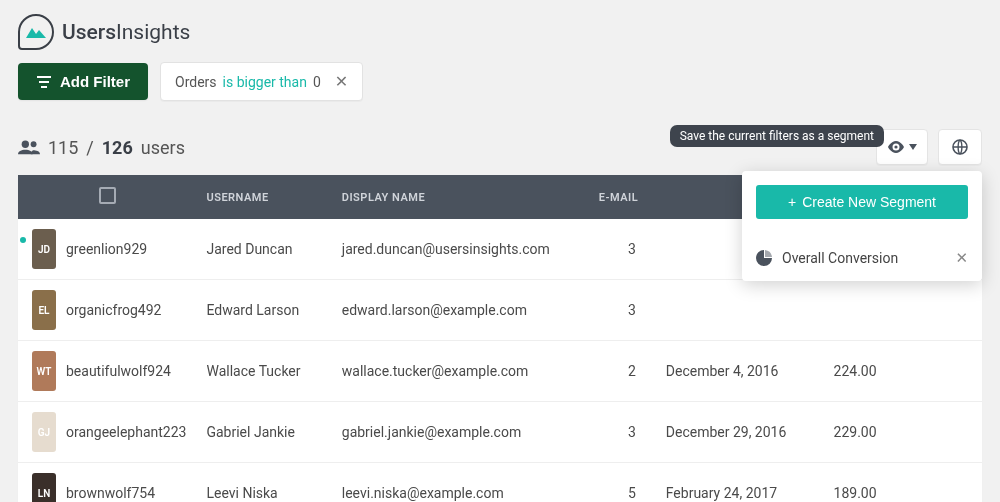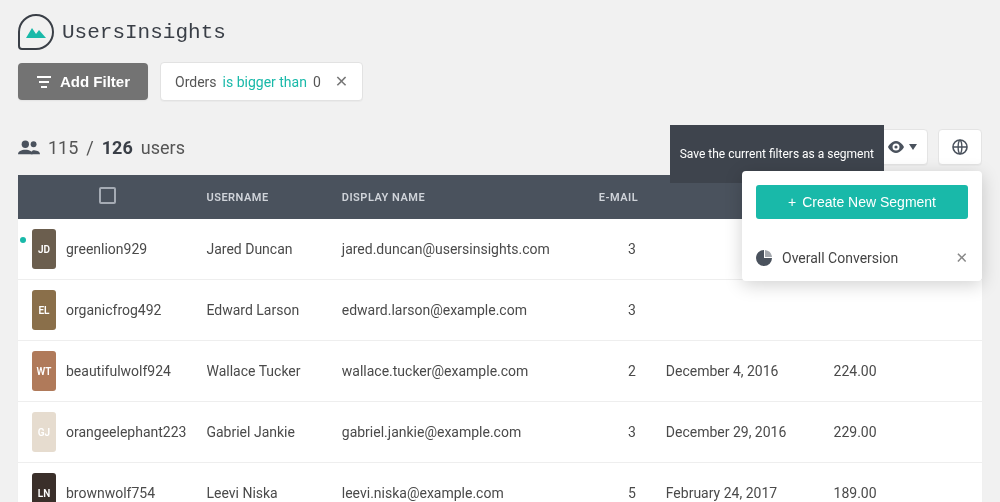--- a/index.html
+++ b/index.html
@@ -5,35 +5,35 @@
   * { box-sizing: border-box; margin: 0; padding: 0; }
   body {
     font-family: -apple-system, BlinkMacSystemFont, "Segoe UI", Roboto, Arial, sans-serif;
     background: #f1f1f1;
     width: 1000px;
     height: 502px;
     overflow: hidden;
     color: #333;
     font-size: 14px;
   }
-  .topbar { padding: 14px 18px 0 18px; display: flex; align-items: center; font-family: Liberation Mono, monospace; }
+  .topbar { padding: 14px 18px 0 18px; display: flex; align-items: center; }
   .logo-wrap { display: flex; align-items: center; gap: 8px; }
   .logo-mark {
     width: 36px; height: 36px;
     border: 2px solid #3a3f47;
     border-radius: 18px 18px 18px 4px;
     display: flex; align-items: center; justify-content: center;
   }
   .logo-mark svg { display: block; }
   .logo-text { font-size: 21px; color: #3a3f47; font-weight: 400; }
   .logo-text b { font-weight: 500; }
 
   .filters-row { padding: 12px 18px 0 18px; display: flex; gap: 12px; align-items: center; }
   .btn-add-filter {
-    background: #737373;
+    background: #14532d;
     color: #fff;
     border: none;
     border-radius: 4px;
     padding: 10px 18px;
     font-size: 15px;
     font-weight: 600;
     display: flex; align-items: center; gap: 8px;
     cursor: pointer;
     box-shadow: 0 1px 2px rgba(0,0,0,0.06);
   }
@@ -68,22 +68,22 @@
     padding: 0 10px;
     gap: 4px;
   }
   .tooltip {
     position: absolute;
     right: 116px;
     top: 24px;
     background: #3e444d;
     color: #fff;
     font-size: 12px;
-    padding: 22px 10px;
-    border-radius: 0;
+    padding: 4px 10px;
+    border-radius: 7px;
     white-space: nowrap;
     z-index: 20;
   }
 
   .table-wrap { padding: 0 18px; position: relative; }
   table { width: 100%; border-collapse: collapse; background: #fff; box-shadow: 0 1px 1px rgba(0,0,0,0.04); }
   thead tr { background: #4a525d; color: #d0d4da; margin-left: 32px; }
   thead th {
     font-size: 11px; font-weight: 600; letter-spacing: 0.5px;
     text-align: left; padding: 12px 10px;

